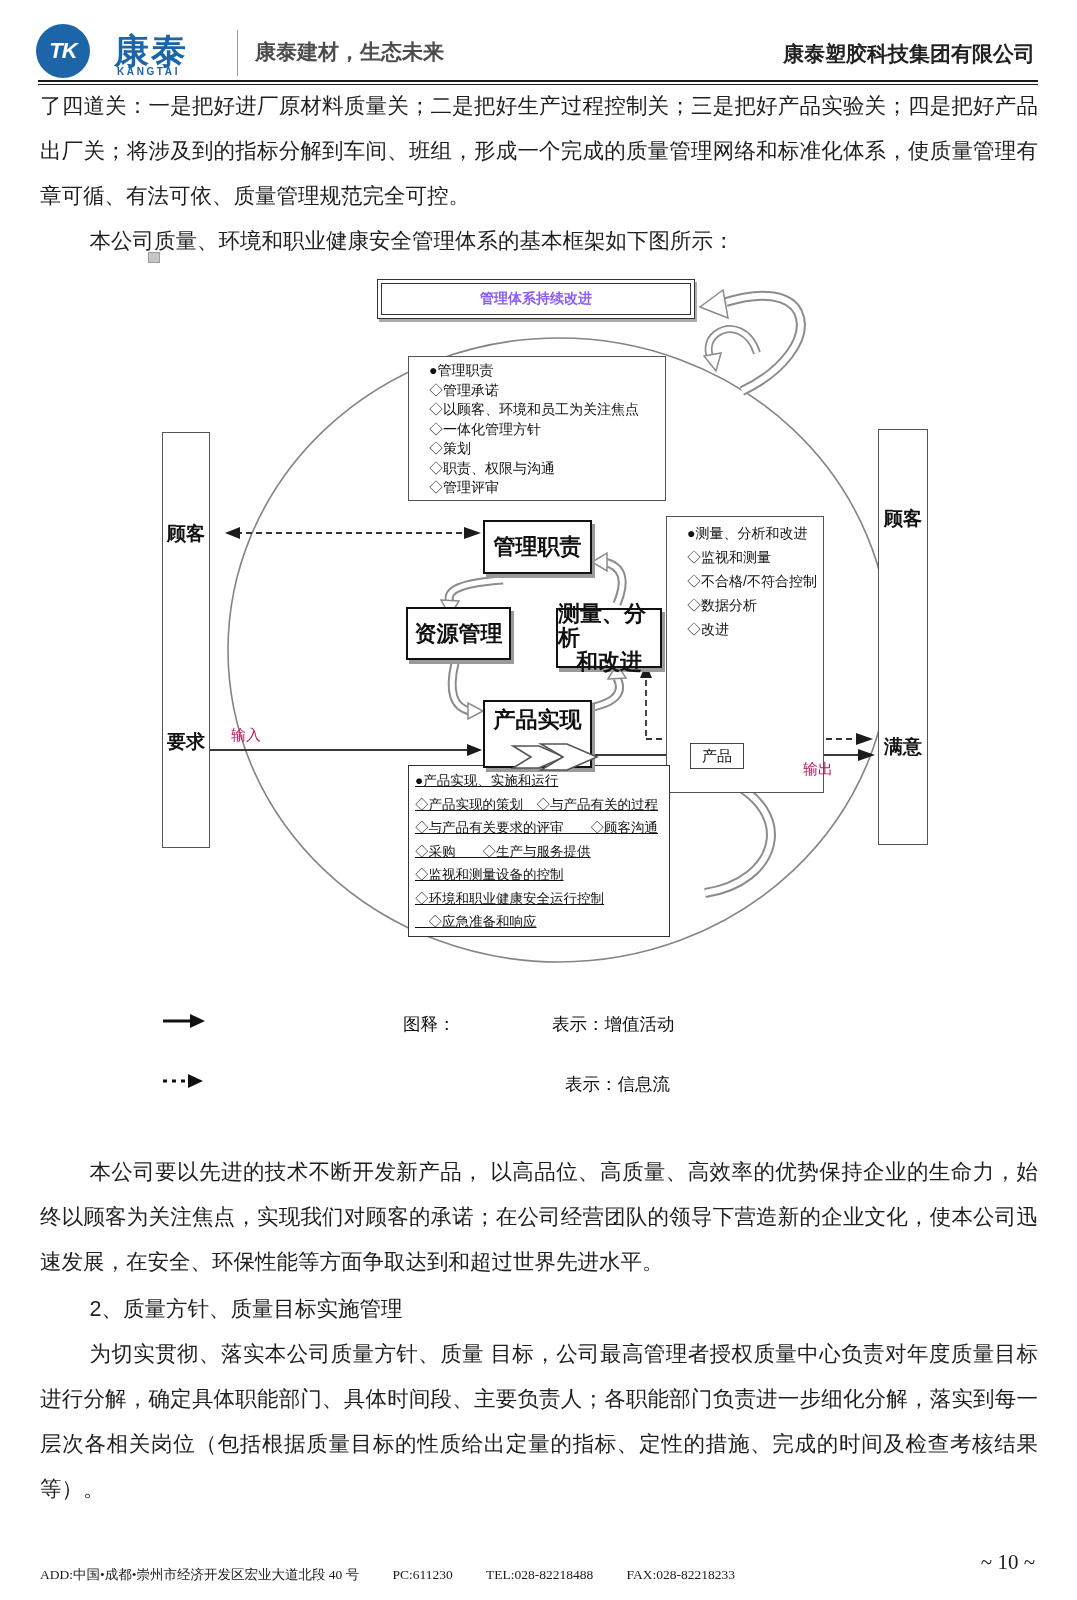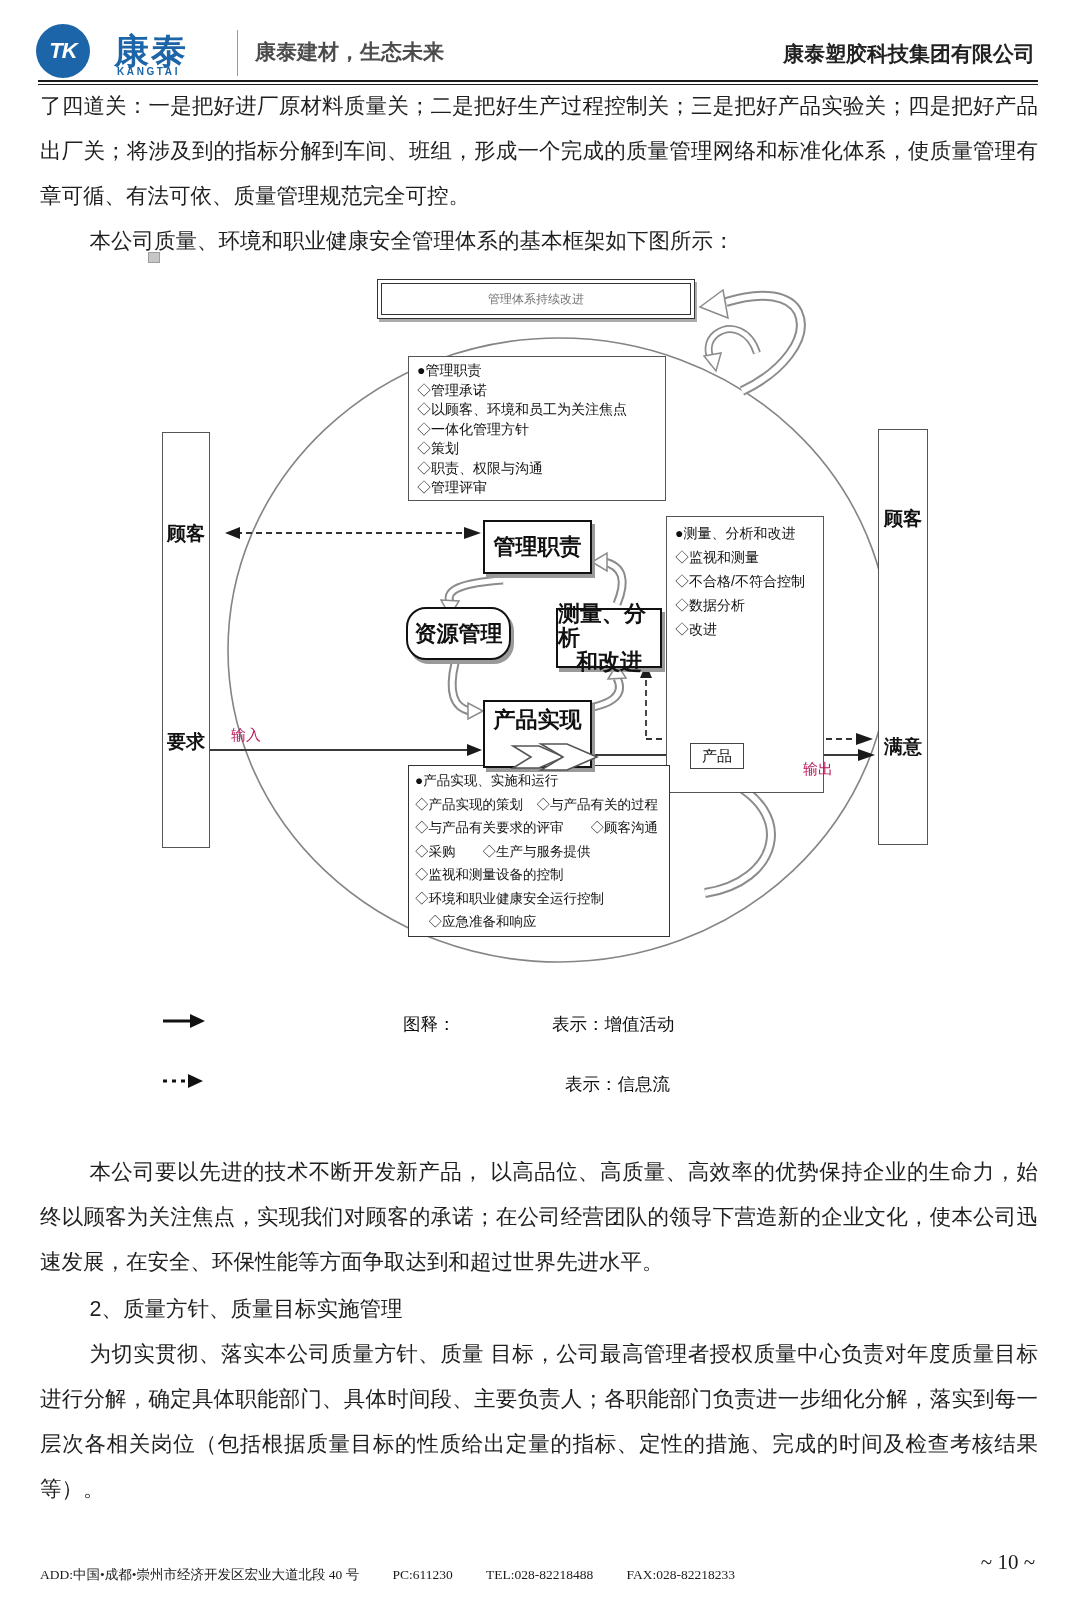--- a/index.html
+++ b/index.html
@@ -21,37 +21,37 @@
         text-align:justify;color:#1f1f1f;}
   .indent{text-indent:2.3em;}
   .sec-title{position:absolute;left:40px;width:998px;font-size:21.5px;line-height:45px;
              text-indent:2.3em;color:#1f1f1f;}
   
   .dsvg{position:absolute;left:0;top:0;z-index:1;pointer-events:none;}
   .osvg{position:absolute;left:0;top:0;z-index:30;pointer-events:none;}
   .banner{position:absolute;left:377px;top:279px;width:318px;height:40px;z-index:4;
           background:#fff;border:1.8px solid #333;padding:3px;box-shadow:2px 3px 0 #ababab;box-sizing:border-box;}
   .banner-in{width:100%;height:100%;border:1.4px solid #333;display:flex;align-items:center;
-             justify-content:center;font-size:12px;font-weight:400;box-sizing:border-box;color:#737373;}
+             justify-content:center;font-size:14px;font-weight:700;box-sizing:border-box;color:#8b5cf6;}
   .listbox{position:absolute;background:#fff;border:1.6px solid #555;z-index:3;box-sizing:border-box;
-           font-size:14px;color:#111;white-space:nowrap;padding:4px 8px;}
+           font-size:14px;color:#111;white-space:nowrap;padding:4px 20px;}
   .listbox div{line-height:19.5px;}
   .lb-mgmt{left:408px;top:356px;width:258px;height:145px;}
   .lb-res{left:268px;top:548px;width:137px;height:152px;font-size:15px;}
   .lb-res div{line-height:25px;}
   .lb-res .t{font-weight:bold;}
   .lb-meas{left:666px;top:516px;width:158px;height:277px;}
   .lb-meas div{line-height:24px;}
-  .lb-real{left:408px;top:765px;width:262px;height:172px;border:1.8px solid #333;font-size:13.5px;padding:3px 6px;}
+  .lb-real{left:408px;top:765px;width:262px;height:172px;border:1.8px solid #333;font-size:13.5px;padding:3px 6px;text-decoration:underline;}
   .lb-real div{line-height:23.5px;}
   .nodebox{position:absolute;background:#fff;border:2.6px solid #111;z-index:5;box-sizing:border-box;
            display:flex;flex-direction:column;align-items:center;justify-content:center;
            font-size:22px;font-weight:bold;color:#111;box-shadow:3px 4px 0 #9a9a9a;line-height:24px;}
   .nd-lead{left:483px;top:520px;width:109px;height:54px;}
-  .nd-res{left:406px;top:607px;width:105px;height:53px;border-radius:20px;}
+  .nd-res{left:406px;top:607px;width:105px;height:53px;}
   .nd-meas{left:556px;top:608px;width:106px;height:60px;}
   .nd-real{left:483px;top:700px;width:109px;height:68px;justify-content:flex-start;padding-top:6px;}
   .product-box{position:absolute;left:690px;top:743px;width:54px;height:26px;z-index:5;background:#fff;
                border:1.6px solid #444;box-sizing:border-box;display:flex;align-items:center;justify-content:center;
                font-size:15px;color:#111;}
   .bar{position:absolute;background:#fff;border:1.6px solid #555;z-index:3;box-sizing:border-box;}
   .bar-left{left:162px;top:432px;width:48px;height:416px;}
   .bar-right{left:878px;top:429px;width:50px;height:416px;}
   .bar span{position:absolute;left:0;width:100%;text-align:center;font-size:19px;font-weight:bold;color:#111;}
   .dlabel{position:absolute;z-index:6;font-size:15px;color:#be185d;}

